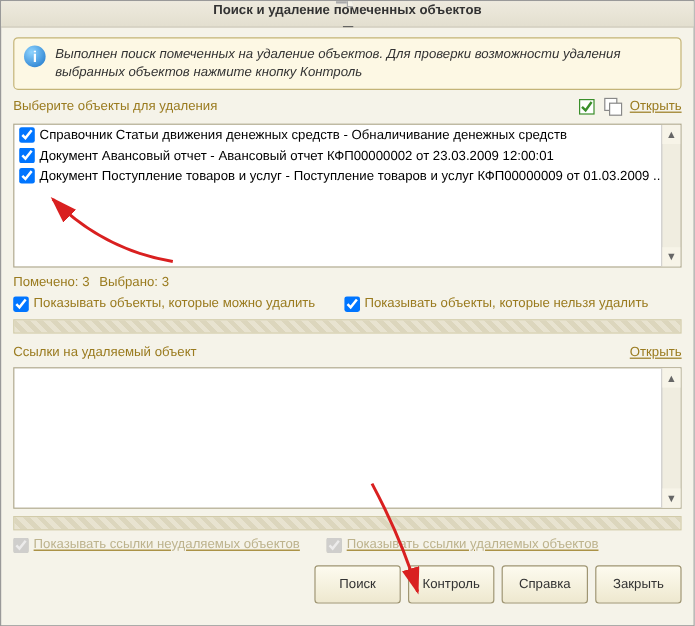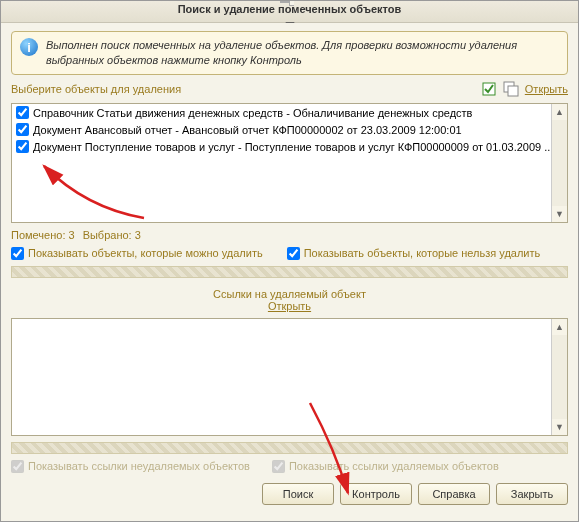--- a/index.html
+++ b/index.html
@@ -136,37 +136,37 @@
   }
   .vscroll .track { flex:1; }
   .status-row { display:flex; align-items:center; gap:8px; color:#9a7b1f; }
   .chk-row { display:flex; align-items:center; gap:4px; color:#9a7b1f; }
   .chk-row input { width:13px; height:13px; }
   .hatched {
     height: 12px;
     background: repeating-linear-gradient(45deg, #e8e3d0 0 4px, #dcd6bd 4px 8px);
     border: 1px solid #d2cba9;
   }
-  .refs-header { display:flex; align-items:center; color:#9a7b1f; margin-top:4px;flex-direction:column; }
+  .refs-header { display:flex; align-items:flex-end; color:#9a7b1f; margin-top:4px; }
   .refs-header .sp { flex:1; }
   .refs-panel {
     border: 1px solid #b0a98c;
     background:#fff;
     height:118px;
     position:relative;
   }
   .arrow-red { position:absolute; pointer-events:none; }
-  .footer-row { display:flex; align-items:center; gap:4px; color:#9a7b1f; }
+  .footer-row { display:flex; align-items:center; gap:4px; color:#9a7b1f;text-decoration:underline; }
   .footer-row .sp { width:14px; }
   .btn-bar {
     display:flex; justify-content:flex-end; gap:6px;
     padding:4px 0 0 0;
   }
   .btn {
-    min-width:72px; height:22px;
+    min-width:72px; height:32px;
     border:1px solid #9f9572;
     background: linear-gradient(#fdfbef, #eee8cf);
     color:#333;
     border-radius:3px;
     font: inherit;
     cursor:pointer;
     padding:0 10px;
   }
   .muted { color:#bdb38d; }
   svg { display:block; }

